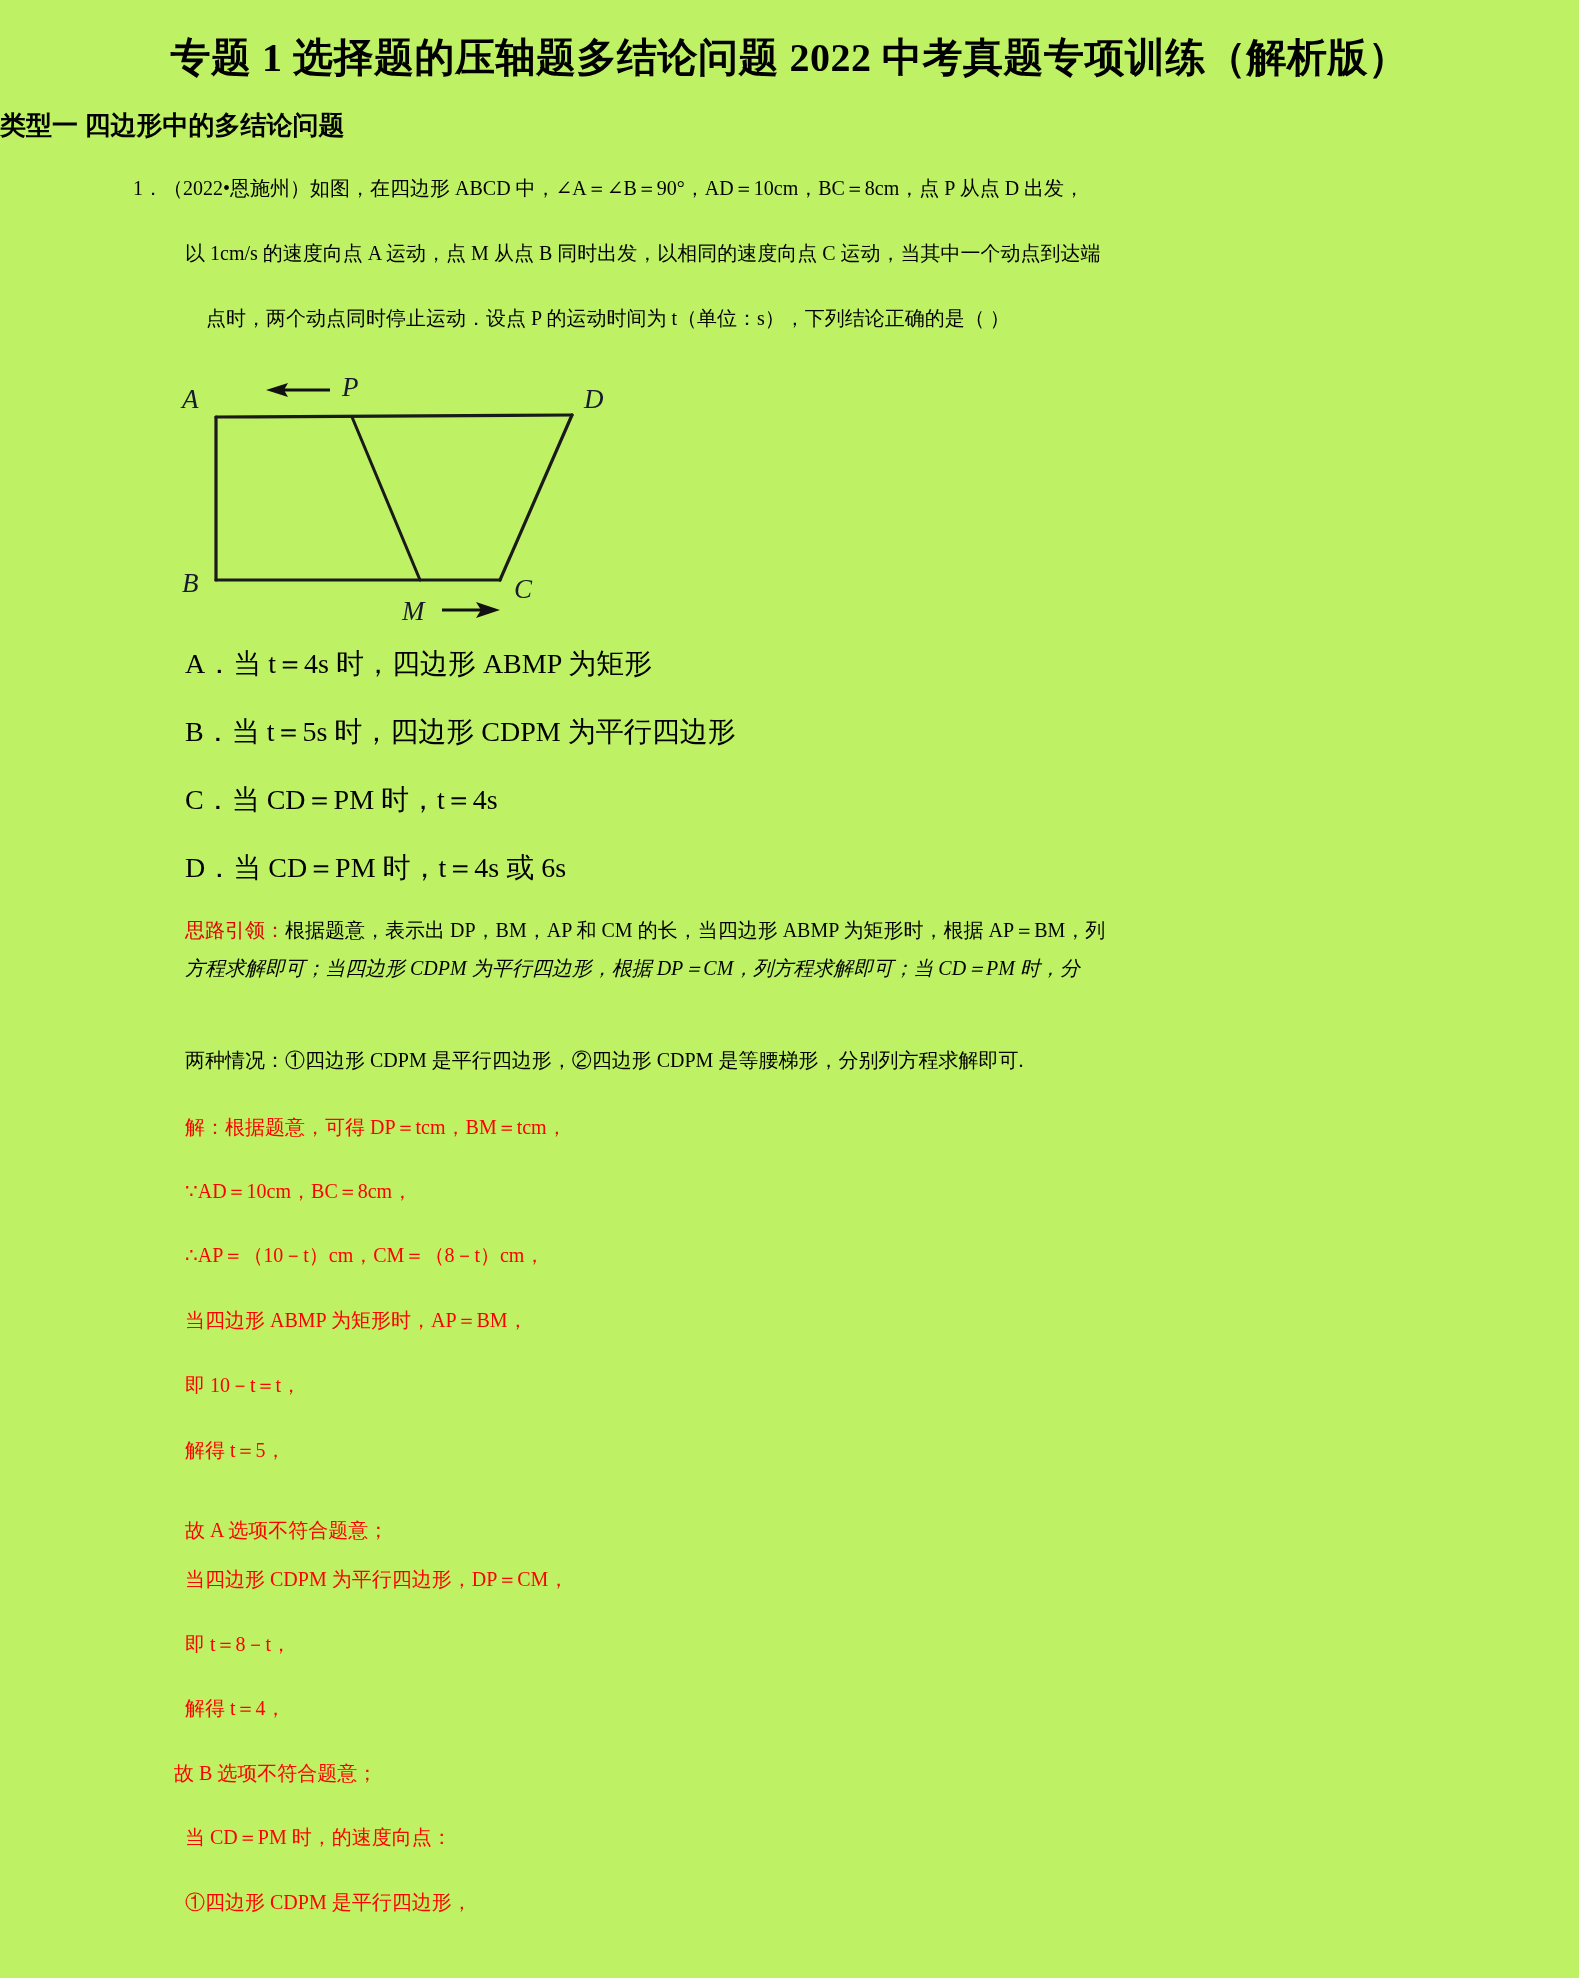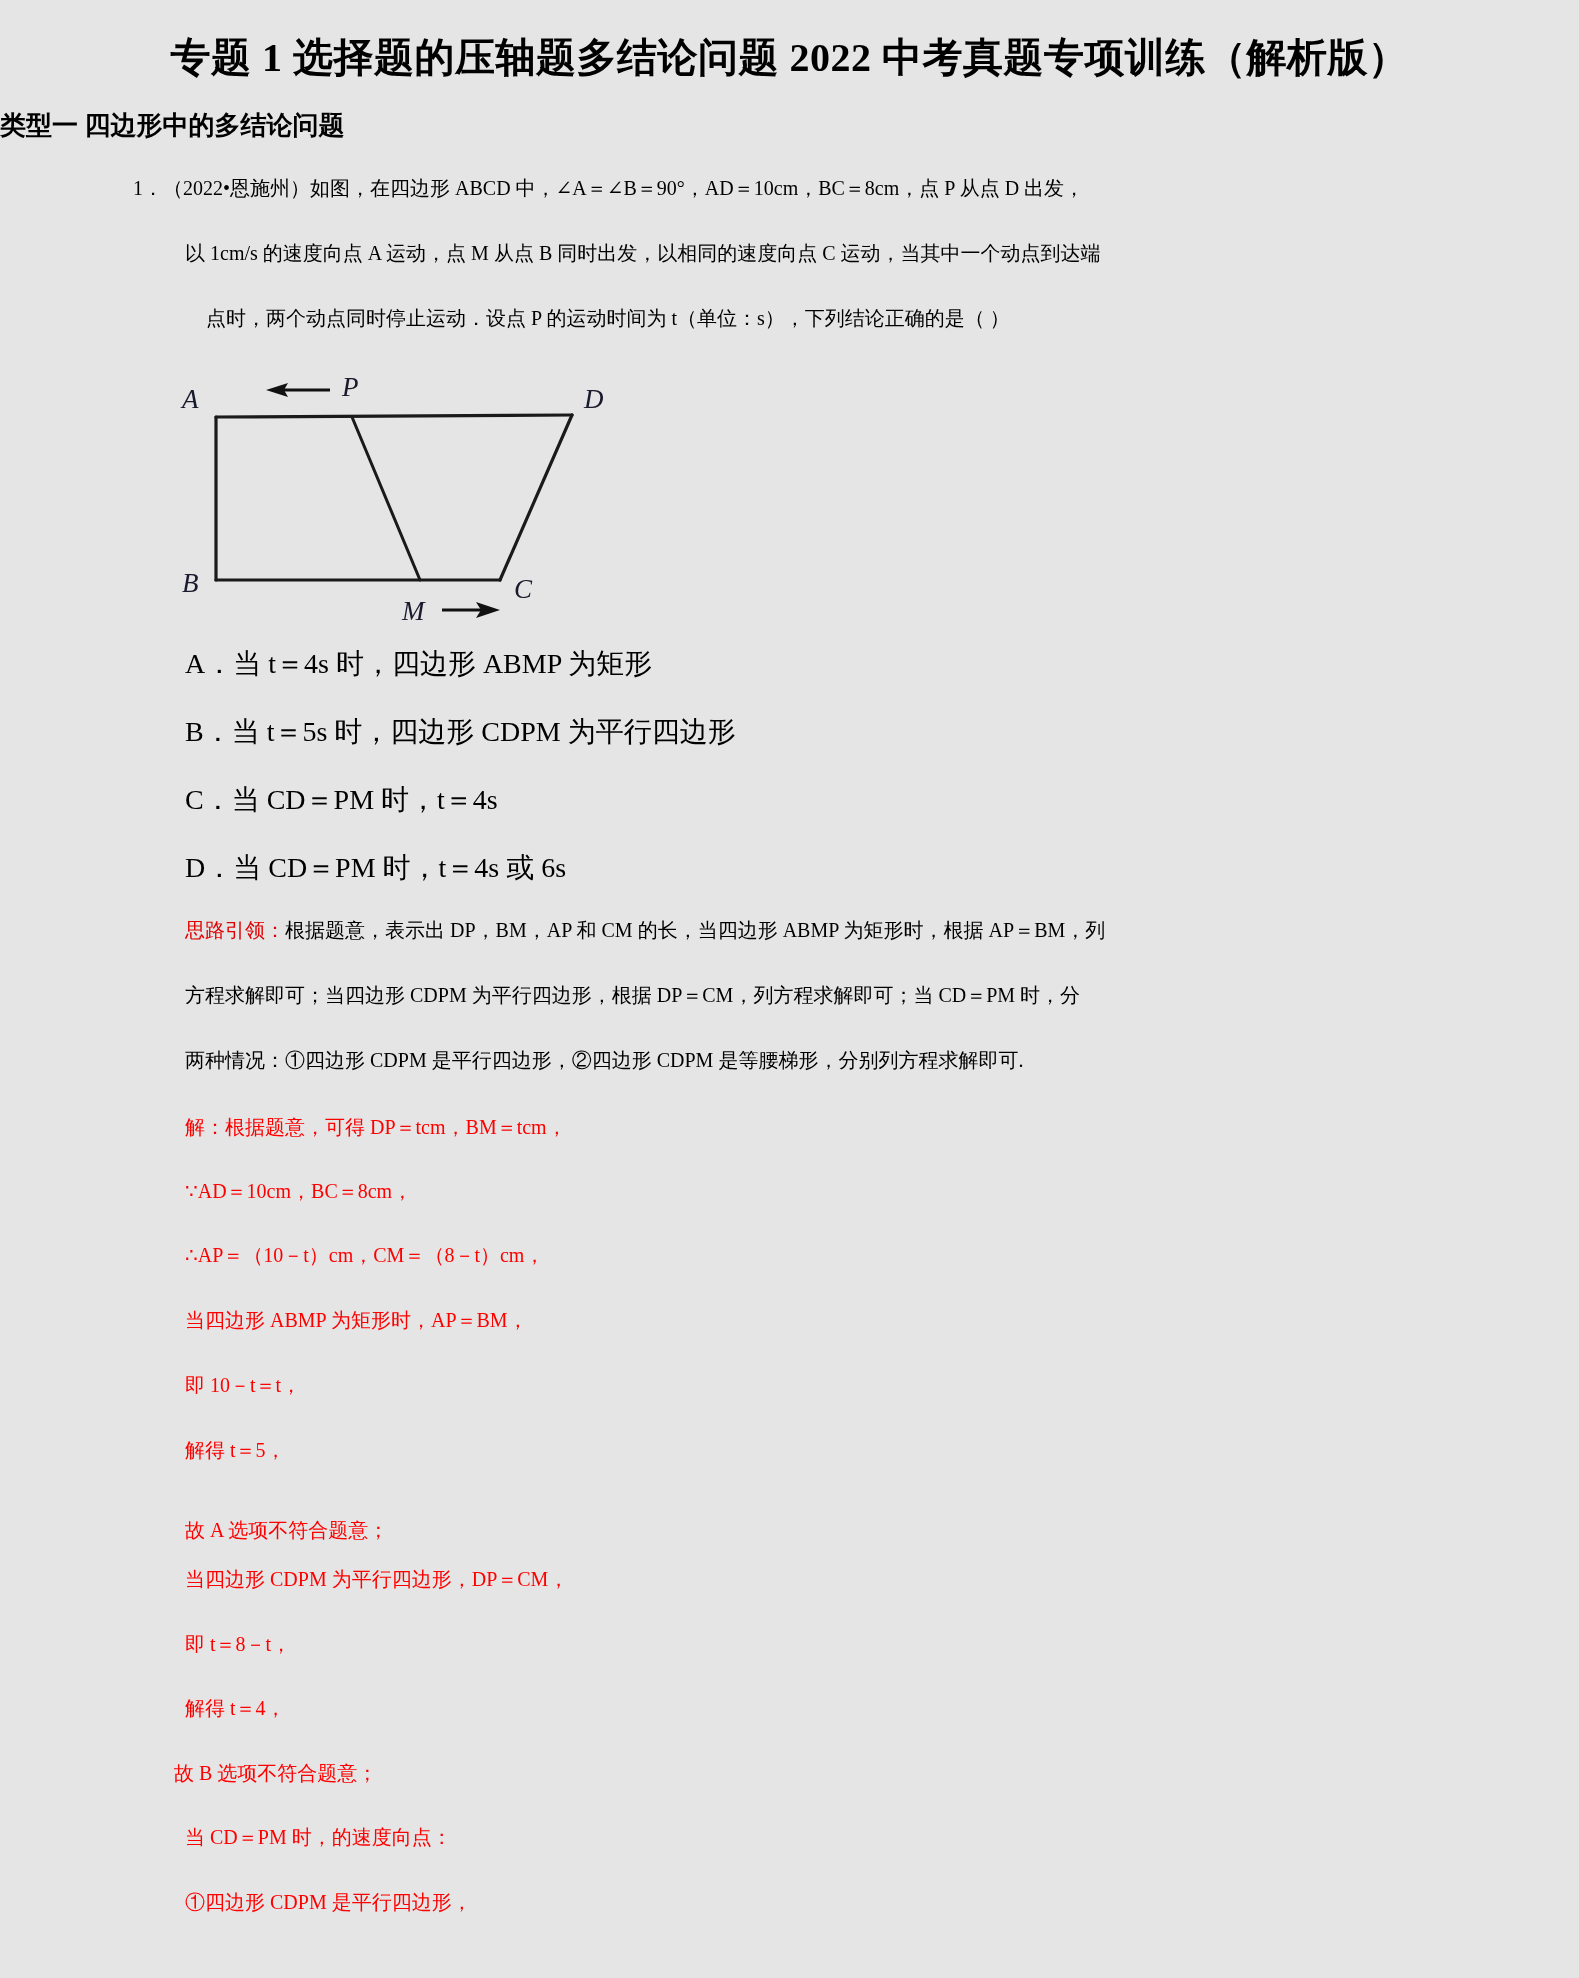--- a/index.html
+++ b/index.html
@@ -8,21 +8,21 @@
     background: #ffffff;
   }
   body {
     font-family: "Liberation Serif", "DejaVu Serif", serif;
     color: #000000;
   }
   .page {
     position: relative;
     width: 1579px;
     height: 1978px;
-    background: #e5e5e5;
+    background: #bef264;
     overflow: hidden;
     box-sizing: border-box;
   }
 
   
   .doc-title {
     position: absolute;
     left: 0;
     top: 34px;
     width: 1579px;
@@ -73,21 +73,21 @@
     line-height: 1.0;
     white-space: nowrap;
   }
   #opt-a { top: 650px; }
   #opt-b { top: 718px; }
   #opt-c { top: 786px; }
   #opt-d { top: 854px; }
 
   
   #an-line-1 { left: 185px; top: 920px; }
-  #an-line-2 { left: 185px; top: 985px; }
+  #an-line-2 { left: 185px; top: 958px; font-style: italic; }
   #an-line-3 { left: 185px; top: 1050px; }
 
   
   #sol-0  { left: 185px; top: 1117px; }
   #sol-1  { left: 185px; top: 1181px; }
   #sol-2  { left: 185px; top: 1245px; }
   #sol-3  { left: 185px; top: 1310px; }
   #sol-4  { left: 185px; top: 1375px; }
   #sol-5  { left: 185px; top: 1440px; }
   #sol-6  { left: 185px; top: 1504px; margin-top: 16px; }

